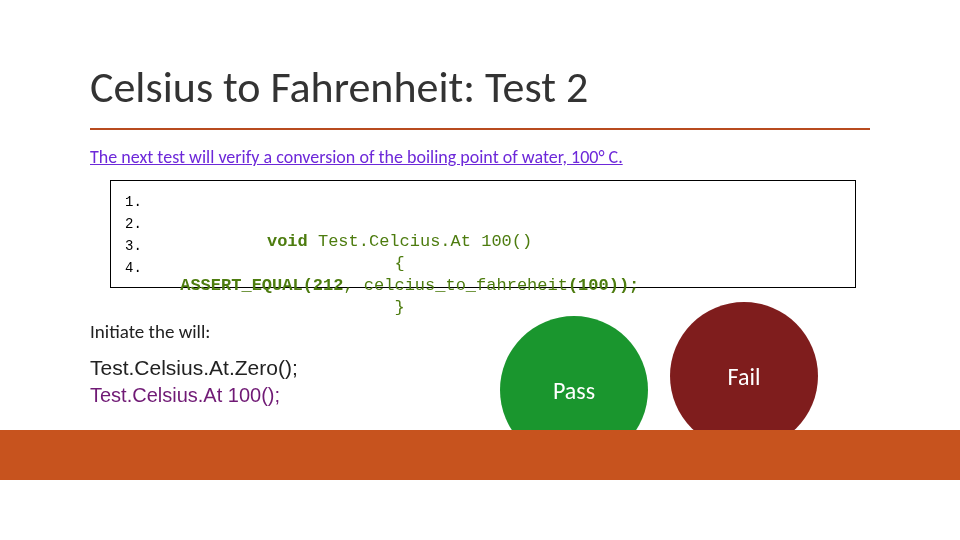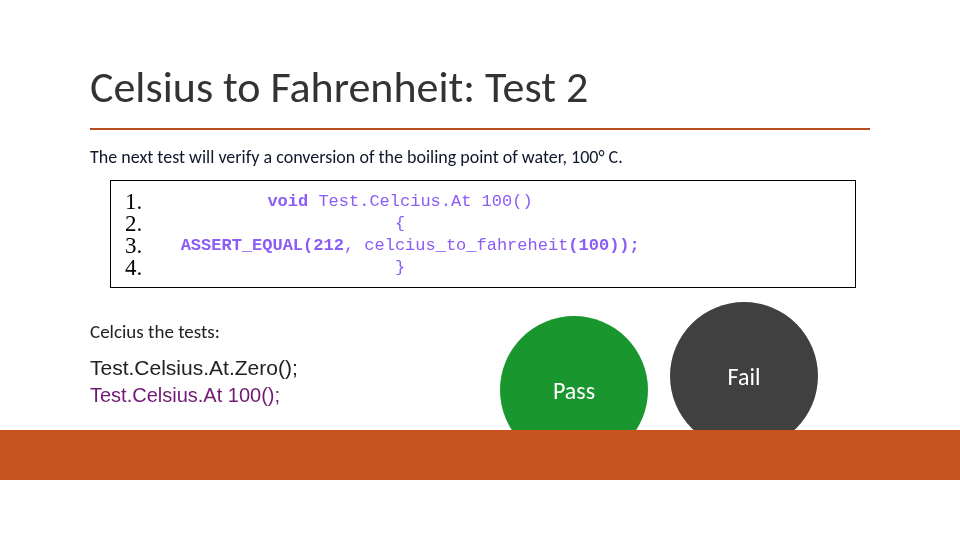--- a/index.html
+++ b/index.html
@@ -26,47 +26,49 @@
     width: 780px;
     height: 2px;
     background: #b84b1f;
   }
   .subtitle {
     position: absolute;
     left: 90px;
     top: 146px;
     font-size: 18px;
     font-weight: 400;
-    color: #0f172a;
+    color: #6d28d9;
+    text-decoration: underline;
   }
   .code-box {
     position: absolute;
     left: 110px;
     top: 180px;
     width: 746px;
     height: 108px;
     border: 1.5px solid #000;
     background: #fff;
     padding: 10px 14px;
     display: flex;
   }
   .line-nums {
-    font-family: Liberation Serif, serif;
-    font-size: 23px;
+    font-family: Liberation Mono, monospace;
+    font-size: 14px;
     line-height: 22px;
     color: #000;
     white-space: pre;
     margin-right: 18px;
   }
   .code {
     font-family: "Courier New", monospace;
     font-size: 17px;
     line-height: 22px;
-    color: #8b5cf6;
+    color: #4d7c0f;
     white-space: pre;
+    margin-top: 40px;
   }
   .code .kw { font-weight: bold; }
   .initiate-label {
     position: absolute;
     left: 90px;
     top: 320px;
     font-size: 19px;
     color: #222;
   }
   .call1 {
@@ -91,21 +93,21 @@
     height: 148px;
     border-radius: 50%;
     display: flex;
     align-items: center;
     justify-content: center;
     color: #fff;
     font-size: 24px;
     font-weight: 400;
   }
   .pass { background: #1a962e; left: 500px; top: 316px; }
-  .fail { background: #404040; left: 670px; top: 302px; }
+  .fail { background: #7f1d1d; left: 670px; top: 302px; }
   .bottom-bar {
     position: absolute;
     left: 0; bottom: 0;
     width: 1000px;
     height: 50px;
     background: #c7531e;
   }
 </style>
 </head>
 <body>
@@ -121,21 +123,21 @@
     <div class="line-nums"><span>1.</span>
 <span>2.</span>
 <span>3.</span>
 <span>4.</span></div>
     <div class="code"><span class="kw">void</span><span> Test.Celcius.At 100()</span>
 <span>{</span>
 <span>  </span><span class="kw">ASSERT_EQUAL(212</span><span>, celcius_to_fahreheit</span><span class="kw">(</span><span class="kw">100</span><span class="kw">));</span>
 <span>}</span></div>
   </div>
 
-  <div class="initiate-label">Celcius the tests:</div>
+  <div class="initiate-label">Initiate the will:</div>
   <div class="call1">Test.Celsius.At.Zero();</div>
   <div class="call2">Test.Celsius.At 100();</div>
 
   <div class="circle pass">
     <span>Pass</span>
   </div>
   <div class="circle fail">
     <span>Fail</span>
   </div>
 

